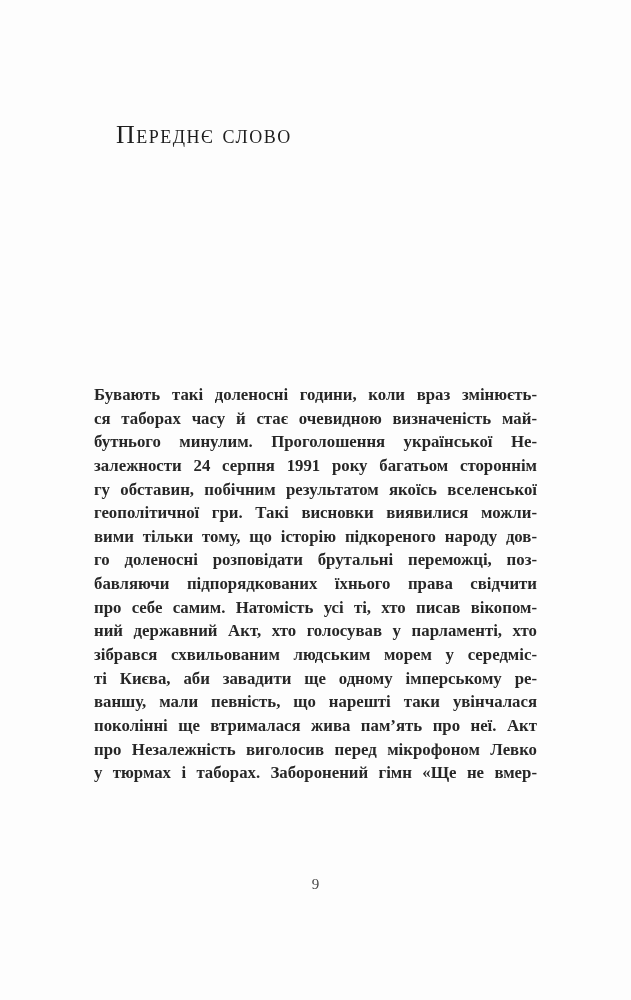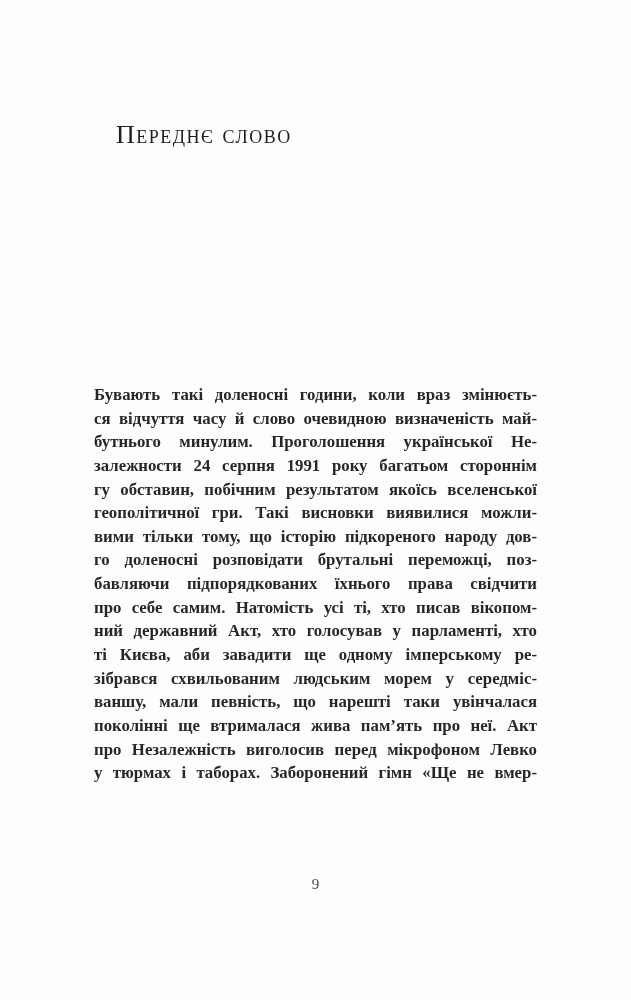--- a/index.html
+++ b/index.html
@@ -56,32 +56,32 @@
 </style>
 </head>
 <body>
 
 <div class="page">
 
   <h1 class="chapter-heading">Переднє слово</h1>
 
   <div class="body-text">
     <div class="text-line">Бувають такі доленосні години, коли враз змінюєть-</div>
-    <div class="text-line">ся відчуття часу й слово очевидною визначеність май-</div>
+    <div class="text-line">ся таборах часу й стає очевидною визначеність май-</div>
     <div class="text-line">бутнього минулим. Проголошення української Не-</div>
     <div class="text-line">залежности 24 серпня 1991 року багатьом стороннім</div>
     <div class="text-line">гу обставин, побічним результатом якоїсь вселенської</div>
     <div class="text-line">геополітичної гри. Такі висновки виявилися можли-</div>
     <div class="text-line">вими тільки тому, що історію підкореного народу дов-</div>
     <div class="text-line">го доленосні розповідати брутальні переможці, поз-</div>
     <div class="text-line">бавляючи підпорядкованих їхнього права свідчити</div>
     <div class="text-line">про себе самим. Натомість усі ті, хто писав вікопом-</div>
     <div class="text-line">ний державний Акт, хто голосував у парламенті, хто</div>
+    <div class="text-line">зібрався схвильованим людським морем у середміс-</div>
     <div class="text-line">ті Києва, аби завадити ще одному імперському ре-</div>
-    <div class="text-line">зібрався схвильованим людським морем у середміс-</div>
     <div class="text-line">ваншу, мали певність, що нарешті таки увінчалася</div>
     <div class="text-line">поколінні ще втрималася жива пам’ять про неї. Акт</div>
     <div class="text-line">про Незалежність виголосив перед мікрофоном Левко</div>
     <div class="text-line">у тюрмах і таборах. Заборонений гімн «Ще не вмер-</div>
   </div>
 
   <div class="page-number">9</div>
 
 </div>
 

